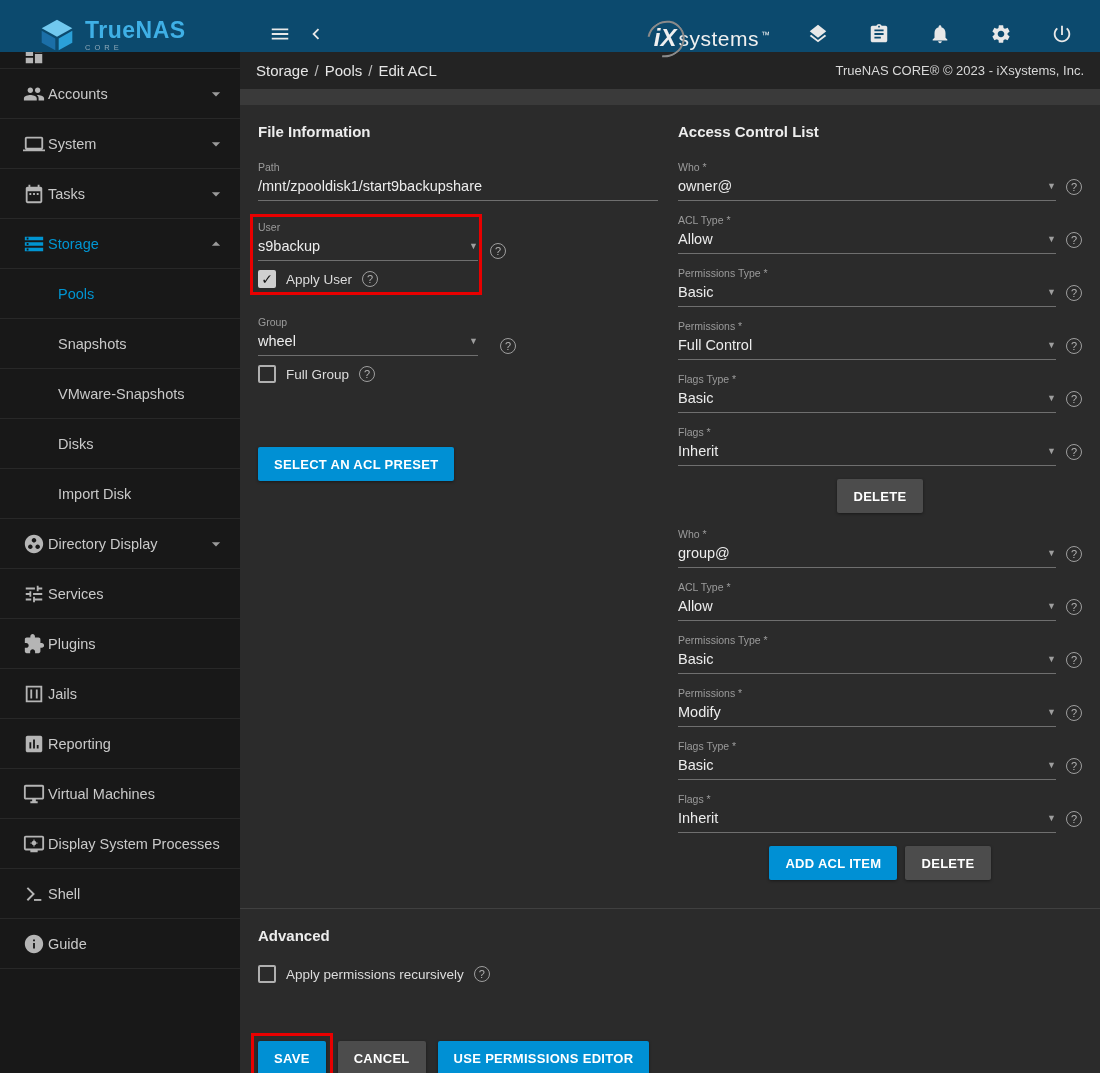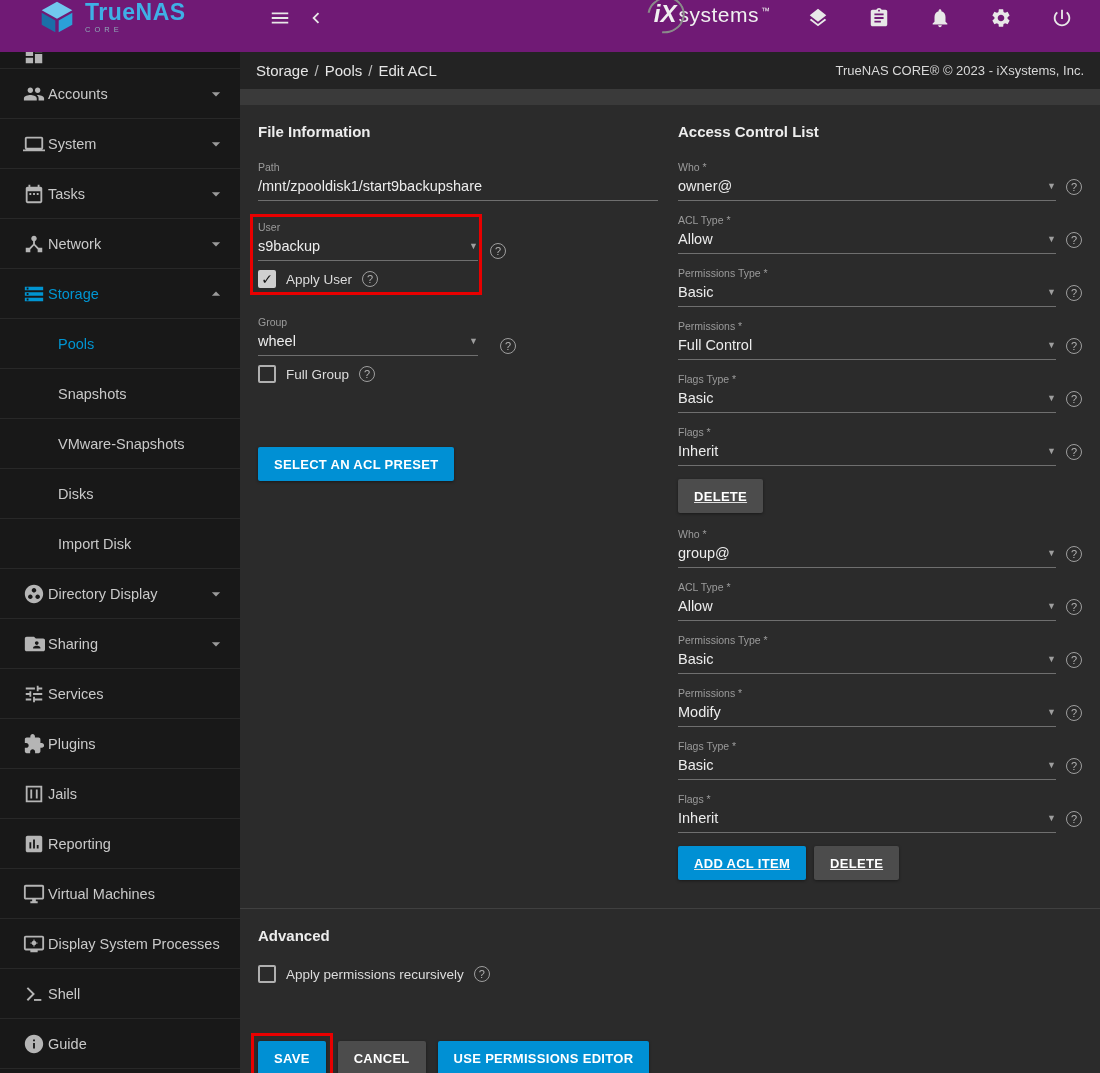--- a/index.html
+++ b/index.html
@@ -4,21 +4,21 @@
 <style>
   * { margin:0; padding:0; box-sizing:border-box; }
   html,body { width:1100px; height:1073px; }
   body {
     font-family:"Liberation Sans","DejaVu Sans",sans-serif;
     background:#2b2b2b; color:#e0e0e0; overflow:hidden;
   }
   .app { width:1100px; height:1073px; display:flex; flex-direction:column; }
 
   
-  .topbar { height:52px; flex:0 0 52px; background:#701a75; display:flex; align-items:flex-start; }
+  .topbar { height:52px; flex:0 0 52px; background:#0c4a6e; display:flex; align-items:flex-end; }
   .brand { width:240px; flex:0 0 240px; display:flex; align-items:center; padding-left:38px; gap:9px; cursor:pointer; }
   .brand-mark { width:38px; height:34px; display:inline-flex; }
   .brand-mark svg { width:100%; height:100%; }
   .brand-text { display:flex; flex-direction:column; line-height:1; }
   .brand-name { font-size:23px; font-weight:bold; color:#3fb0e6; letter-spacing:0.5px; }
   .brand-sub { font-size:7.5px; color:#8fa9b8; letter-spacing:4px; margin-top:2px; }
   .iconbtn { background:transparent; border:none; width:36px; height:36px; display:flex; align-items:center; justify-content:center; color:#e8e8e8; cursor:pointer; }
   .iconbtn span { width:22px; height:22px; display:inline-flex; }
   .iconbtn svg { width:100%; height:100%; fill:currentColor; }
   .tb-menu { margin-left:22px; }
@@ -87,21 +87,21 @@
 
   .btn { border:none; border-radius:2px; font-weight:bold; font-size:13px; padding:0 16px; height:34px;
     color:#fff; cursor:pointer; font-family:inherit; letter-spacing:0.3px; box-shadow:0 1px 3px rgba(0,0,0,0.4); }
   .btn.blue { background:#0090d4; }
   .btn.gray { background:#4c4c4c; }
   .preset-btn { margin-top:64px; }
 
   .acl-field { display:flex; align-items:flex-end; gap:10px; margin-bottom:13px; }
   .acl-field .fwrap { flex:1; }
   .acl-field .help-icon { margin-bottom:6px; }
-  .entry-buttons { display:flex; justify-content:flex-start; gap:8px; margin:3px 0 15px;text-decoration:underline; }
+  .entry-buttons { display:flex; justify-content:center; gap:8px; margin:3px 0 15px; }
   .acl-entry:last-child .entry-buttons { margin-bottom:0; }
 
   .divider { margin:28px -18px 0; border-top:1px solid #404040; }
   .advanced { margin-top:18px; }
   .advanced .check-row { margin-top:12px; }
   .actions { margin-top:58px; display:flex; align-items:center; gap:12px; }
 
   .annotated { position:relative; display:inline-block; }
   .annotation-box { position:absolute; border:3px solid #e80000; pointer-events:none; z-index:5; }
   .user-box { left:-8px; top:-7px; right:-4px; bottom:-7px; }
@@ -226,33 +226,20 @@
               <path fill="currentColor" d="M9 11H7v2h2v-2zm4 0h-2v2h2v-2zm4 0h-2v2h2v-2zm2-7h-1V2h-2v2H8V2H6v2H5c-1.11 0-1.99.9-1.99 2L3 20c0 1.1.89 2 2 2h14c1.1 0 2-.9 2-2V6c0-1.1-.9-2-2-2zm0 16H5V9h14v11z"></path>
             </svg>
           </span>
           <span class="lbl">Tasks</span>
           <span class="chev">
             <svg viewBox="0 0 24 24">
               <path fill="currentColor" d="M7 10l5 5 5-5z"></path>
             </svg>
           </span>
         </div>
-        <div class="side-item">
-          <span class="icon">
-            <svg viewBox="0 0 24 24">
-              <path fill="currentColor" d="M17 16l-4-4V8.82C14.16 8.4 15 7.3 15 6c0-1.66-1.34-3-3-3S9 4.34 9 6c0 1.3.84 2.4 2 2.82V12l-4 4H3v5h5v-3.05l4-4.2 4 4.2V21h5v-5h-4z"></path>
-            </svg>
-          </span>
-          <span class="lbl">Network</span>
-          <span class="chev">
-            <svg viewBox="0 0 24 24">
-              <path fill="currentColor" d="M7 10l5 5 5-5z"></path>
-            </svg>
-          </span>
-        </div>
         <div class="side-item active">
           <span class="icon">
             <svg viewBox="0 0 24 24">
               <path fill="currentColor" d="M2 20h20v-4H2v4zm2-3h2v2H4v-2zM2 4v4h20V4H2zm4 3H4V5h2v2zm-4 7h20v-4H2v4zm2-3h2v2H4v-2z"></path>
             </svg>
           </span>
           <span class="lbl">Storage</span>
           <span class="chev">
             <svg viewBox="0 0 24 24">
               <path fill="currentColor" d="M7 14l5-5 5 5z"></path>
@@ -274,33 +261,20 @@
         <div class="side-item sub">
           <span class="lbl">Import Disk</span>
         </div>
         <div class="side-item">
           <span class="icon">
             <svg viewBox="0 0 24 24">
               <path fill="currentColor" d="M12 2C6.48 2 2 6.48 2 12s4.48 10 10 10 10-4.48 10-10S17.52 2 12 2zM8 17.5c-1.38 0-2.5-1.12-2.5-2.5s1.12-2.5 2.5-2.5 2.5 1.12 2.5 2.5-1.12 2.5-2.5 2.5zM9.5 8c0-1.38 1.12-2.5 2.5-2.5s2.5 1.12 2.5 2.5-1.12 2.5-2.5 2.5S9.5 9.38 9.5 8zm6.5 9.5c-1.38 0-2.5-1.12-2.5-2.5s1.12-2.5 2.5-2.5 2.5 1.12 2.5 2.5-1.12 2.5-2.5 2.5z"></path>
             </svg>
           </span>
           <span class="lbl">Directory Display</span>
-          <span class="chev">
-            <svg viewBox="0 0 24 24">
-              <path fill="currentColor" d="M7 10l5 5 5-5z"></path>
-            </svg>
-          </span>
-        </div>
-        <div class="side-item">
-          <span class="icon">
-            <svg viewBox="0 0 24 24">
-              <path fill="currentColor" d="M22 6h-8l-2-2H4c-1.1 0-2 .9-2 2v12c0 1.1.9 2 2 2h18c1.1 0 2-.9 2-2V8c0-1.1-.9-2-2-2zm-7 3c1.1 0 2 .9 2 2s-.9 2-2 2-2-.9-2-2 .9-2 2-2zm4 8h-8v-1c0-1.33 2.67-2 4-2s4 .67 4 2v1z"></path>
-            </svg>
-          </span>
-          <span class="lbl">Sharing</span>
           <span class="chev">
             <svg viewBox="0 0 24 24">
               <path fill="currentColor" d="M7 10l5 5 5-5z"></path>
             </svg>
           </span>
         </div>
         <div class="side-item">
           <span class="icon">
             <svg viewBox="0 0 24 24">
               <path fill="currentColor" d="M3 17v2h6v-2H3zM3 5v2h10V5H3zm10 16v-2h8v-2h-8v-2h-2v6h2zM7 9v2H3v2h4v2h2V9H7zm14 4v-2H11v2h10zm-6-4h2V7h4V5h-4V3h-2v6z"></path>

